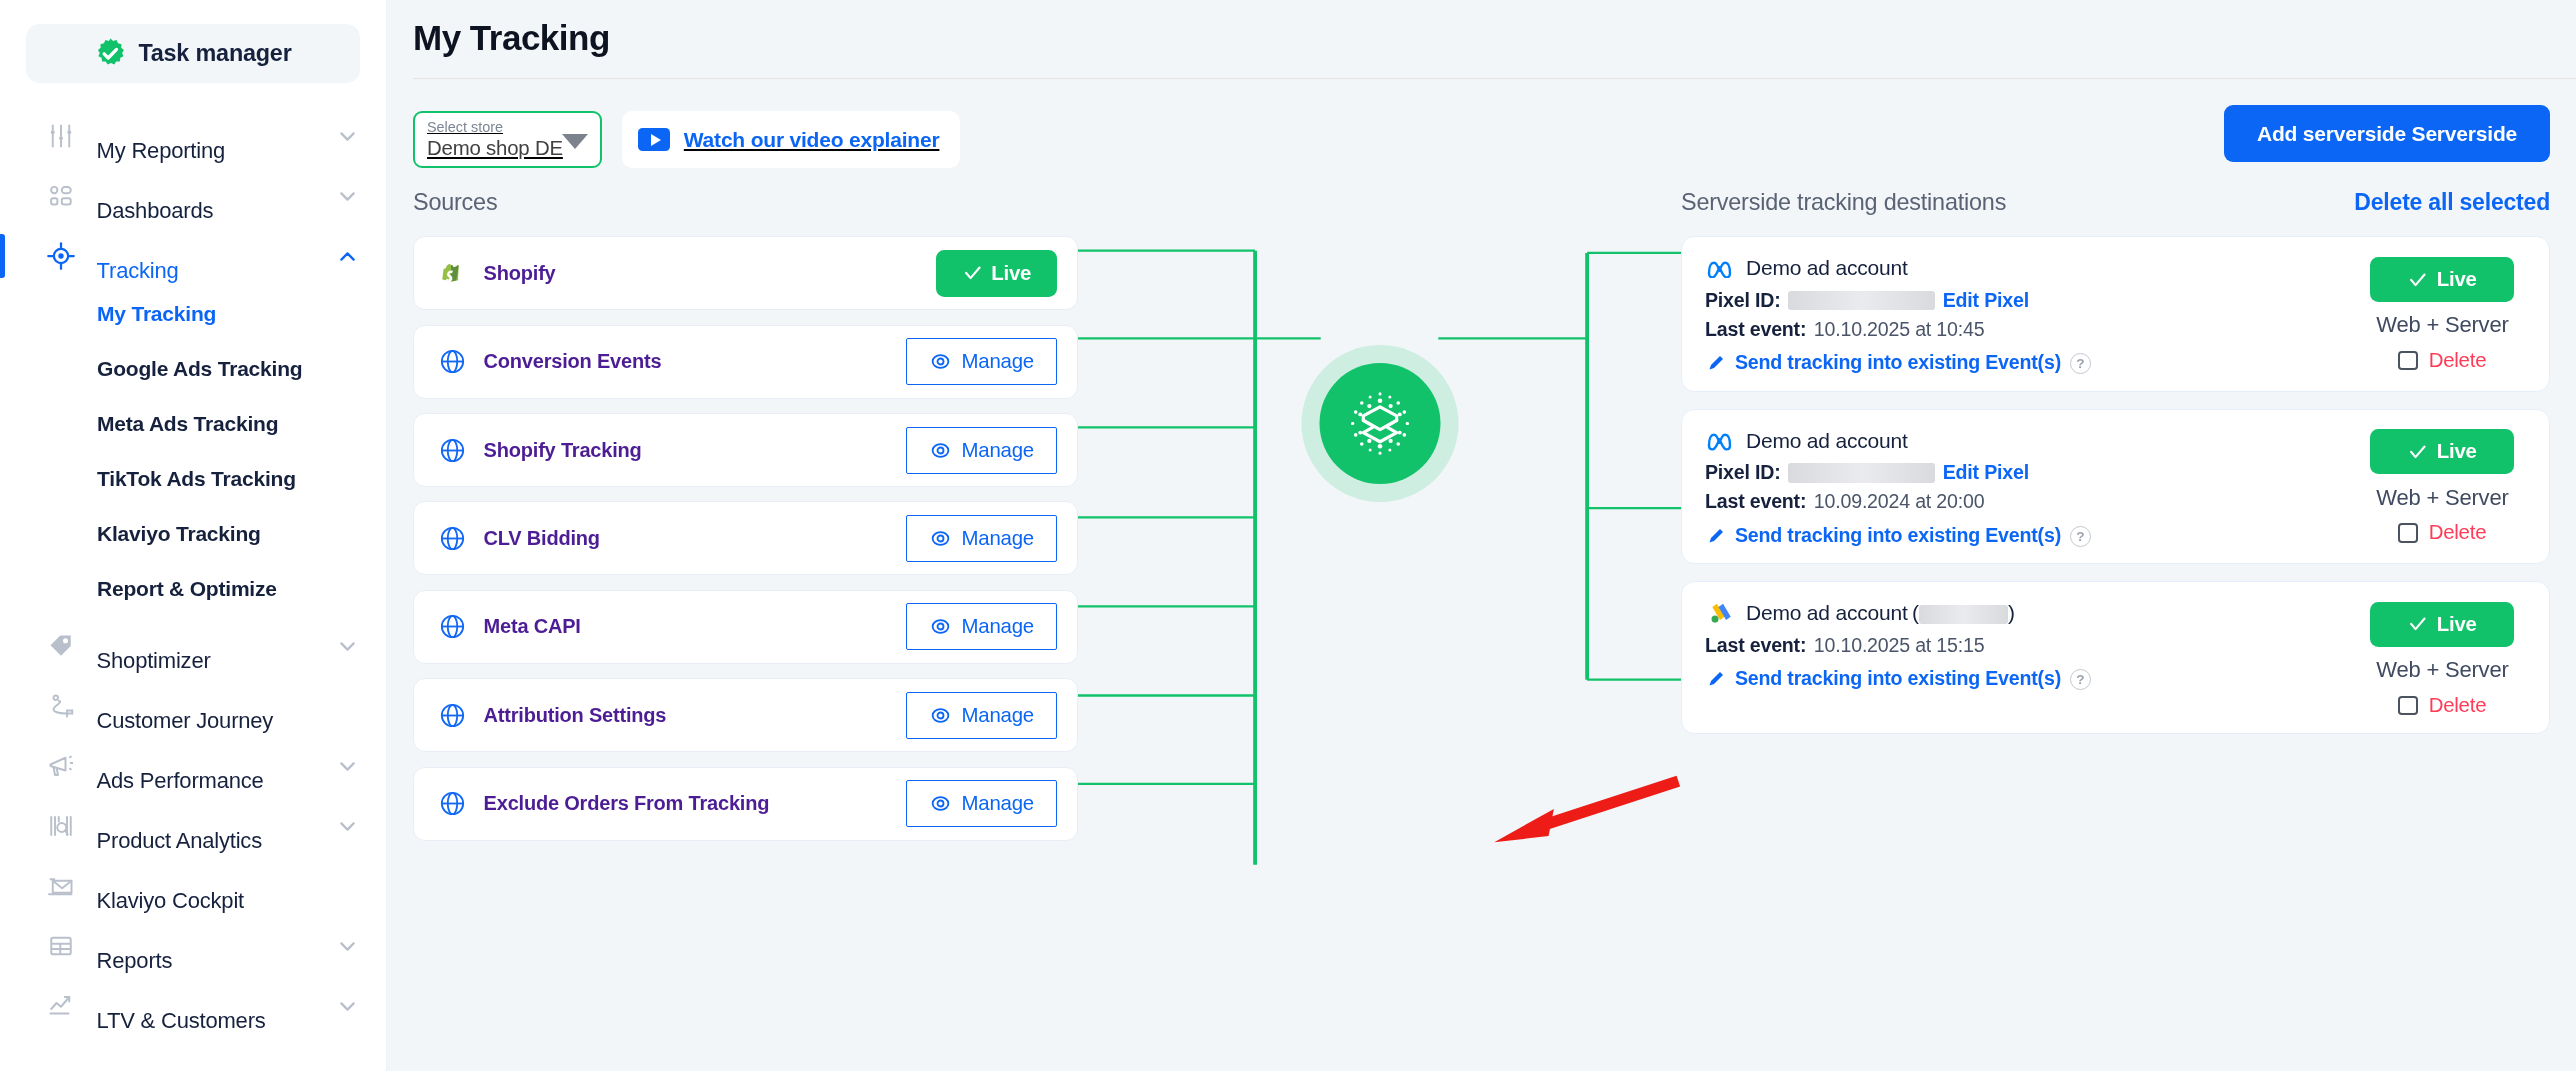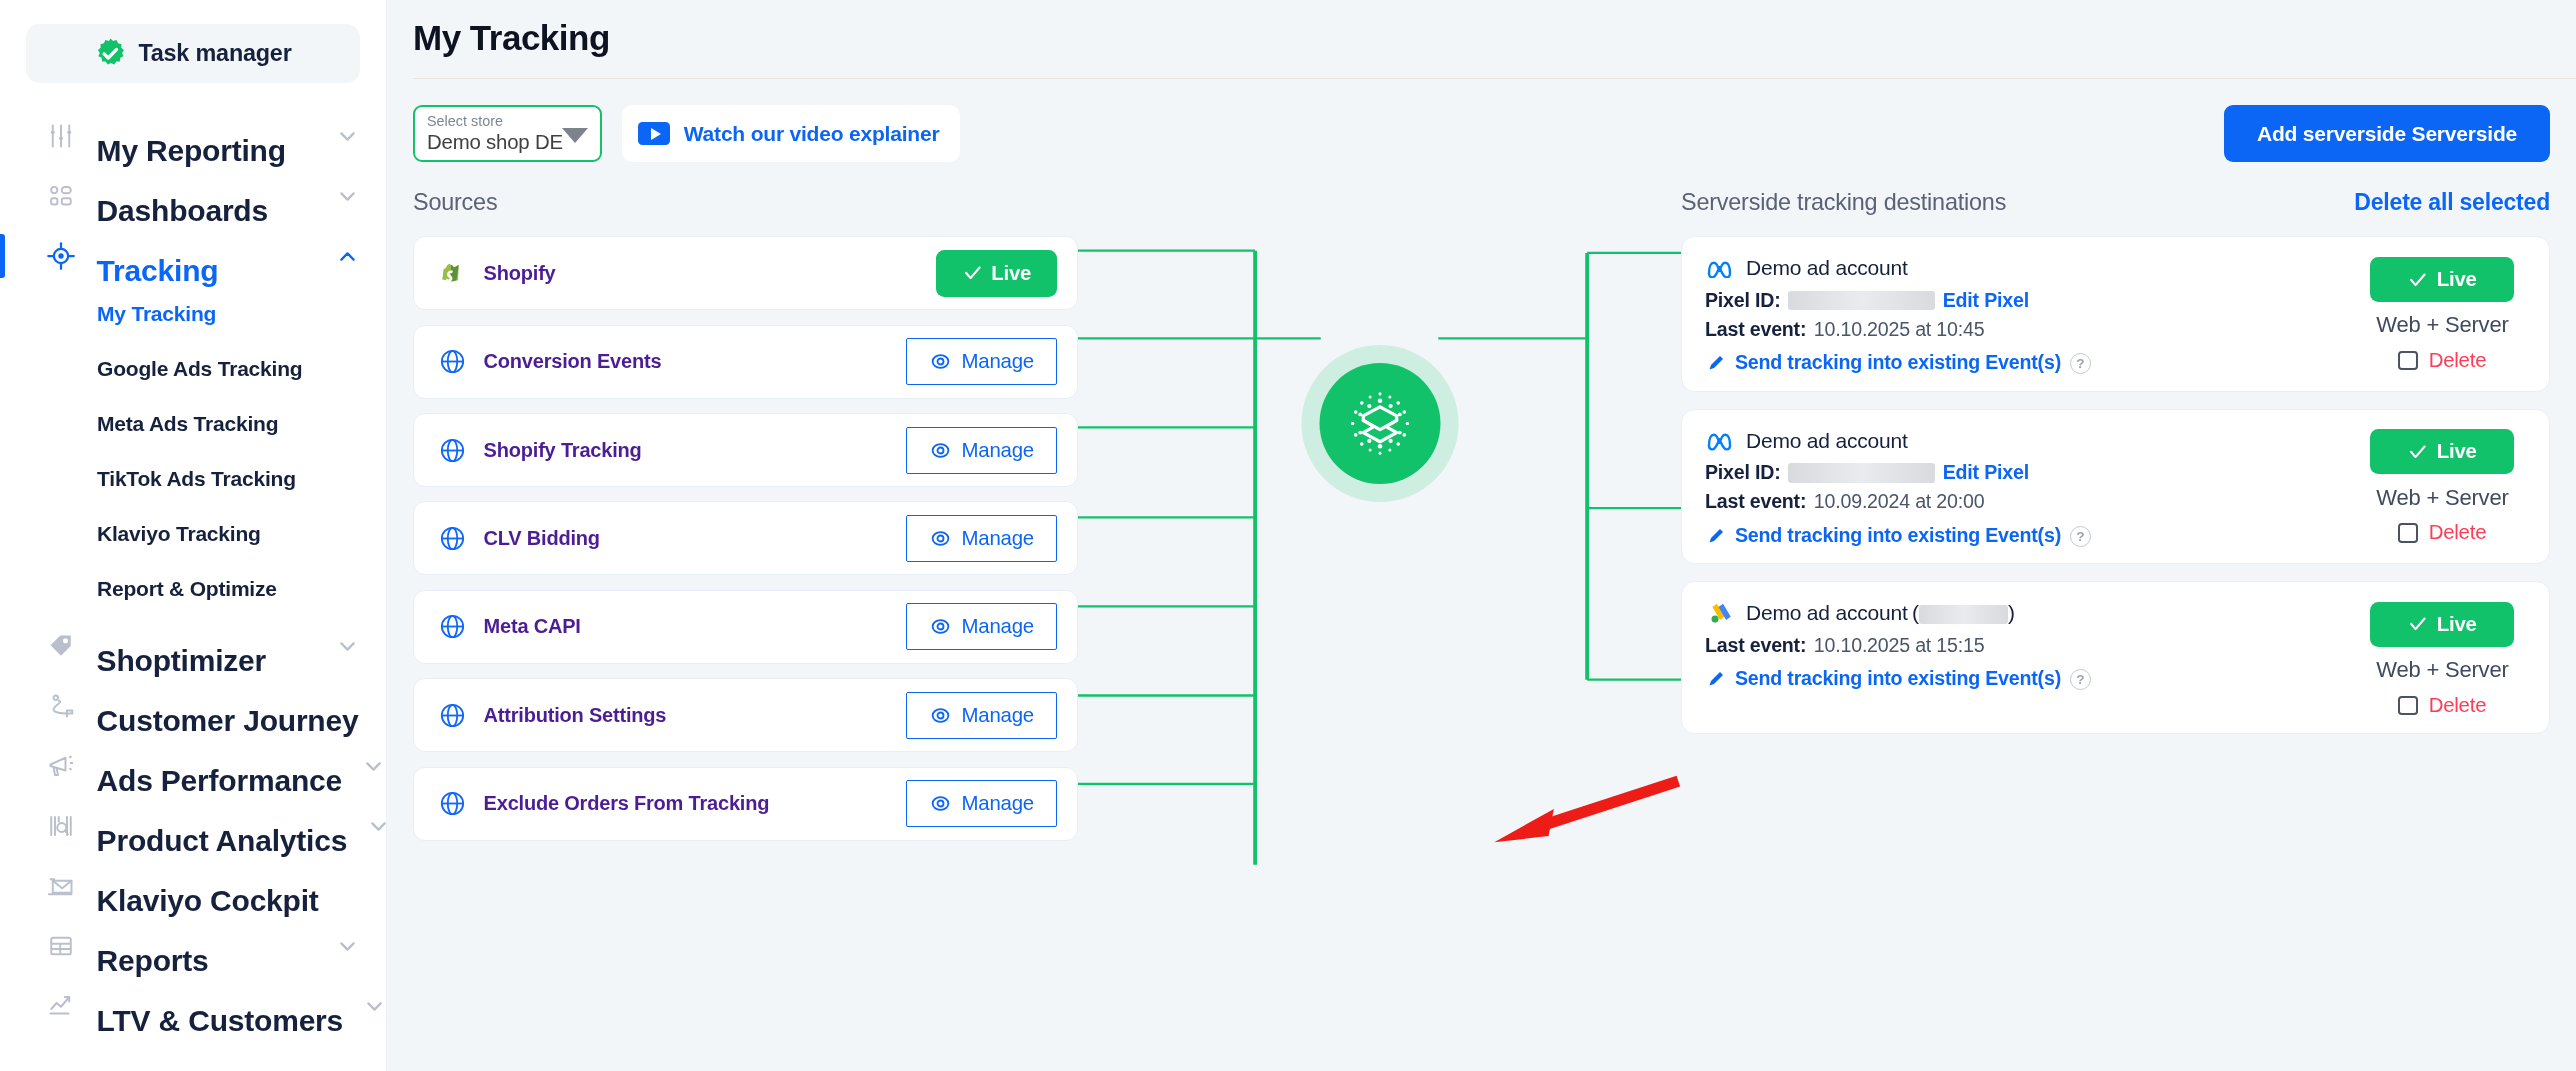--- a/index.html
+++ b/index.html
@@ -34,21 +34,21 @@
   .nav { padding: 0 0 0 0; }
   .nav-item {
     height: 60px;
     display: flex; align-items: center;
     padding-left: 45px; padding-right: 27px;
     gap: 19.6px;
     position: relative;
     cursor: pointer;
   }
   .nav-item .nav-ico { width: 32px; height: 32px; flex: 0 0 32px; display:flex; align-items:center; justify-content:center; }
-  .nav-item .nav-text { font-size: 30px; font-weight: 700; color: #16213e; letter-spacing: -0.2px; white-space: nowrap; margin-top: 30px; }
+  .nav-item .nav-text { font-size: 22px; font-weight: 400; color: #16213e; letter-spacing: -0.2px; white-space: nowrap; margin-top: 30px; }
   .nav-item .chev { margin-left: auto; width: 23px; height: 23px; flex:0 0 23px; display:flex;align-items:center;justify-content:center;}
   .nav-item.active .nav-text { color: #0b66f5; }
   .nav-item.active::before {
     content:""; position:absolute; left:0; top:7.6px; bottom:7.6px; width:5.3px;
     background:#0b66f5; border-radius: 0 3px 3px 0;
   }
   .sub-item {
     height: 55px;
     display: flex; align-items: center;
     padding-left: 97px;
@@ -68,24 +68,25 @@
     font-size: 35px; font-weight: 700; color: #0d1321;
     letter-spacing: -0.5px;
     padding: 18px 0 0 26px;
   }
   .title-rule {
     margin: 19.6px 0 0 26px;
     height: 1.5px; background: #e7e3de;
   }
 
   .toolbar {
-    display: flex; align-items: flex-start;
+    display: flex; align-items: flex-end;
     padding: 26px 0 0 26px;
     position: relative;
     height: 89px;
+    text-decoration: underline;
   }
   .store-select {
     width: 189px; height: 57px;
     background: #ffffff;
     border: 2.3px solid #12c26a;
     border-radius: 9px;
     position: relative;
     padding: 6.8px 12px 0 12px;
     cursor: pointer;
     flex: 0 0 189px;

